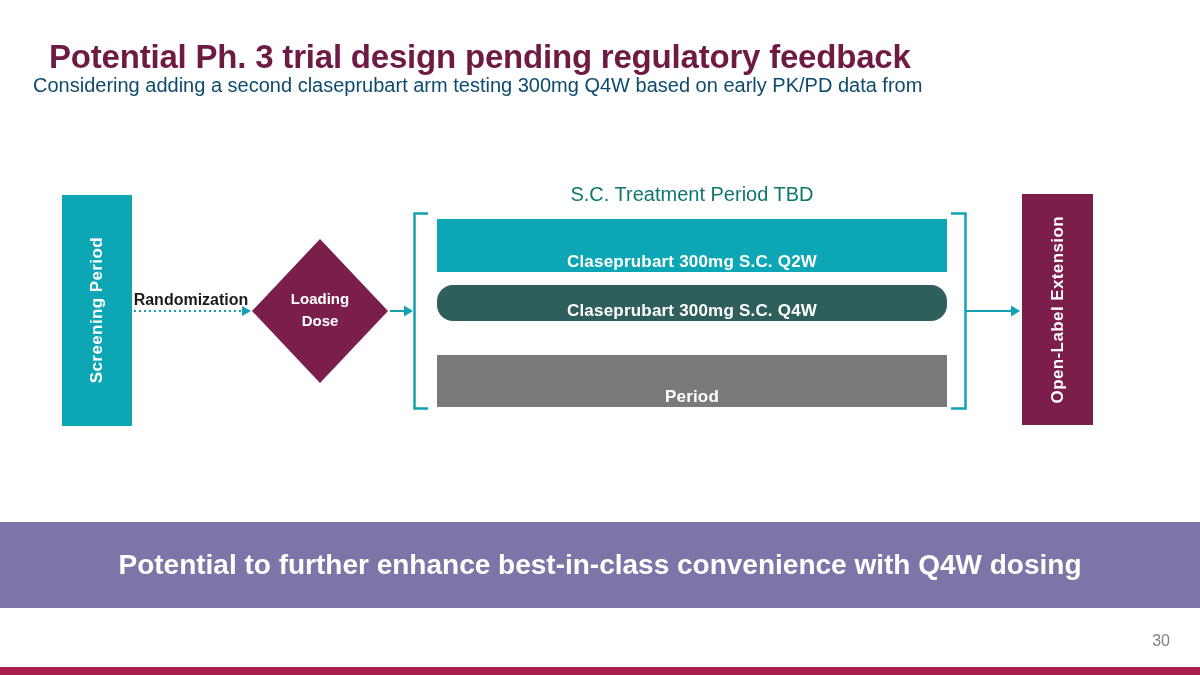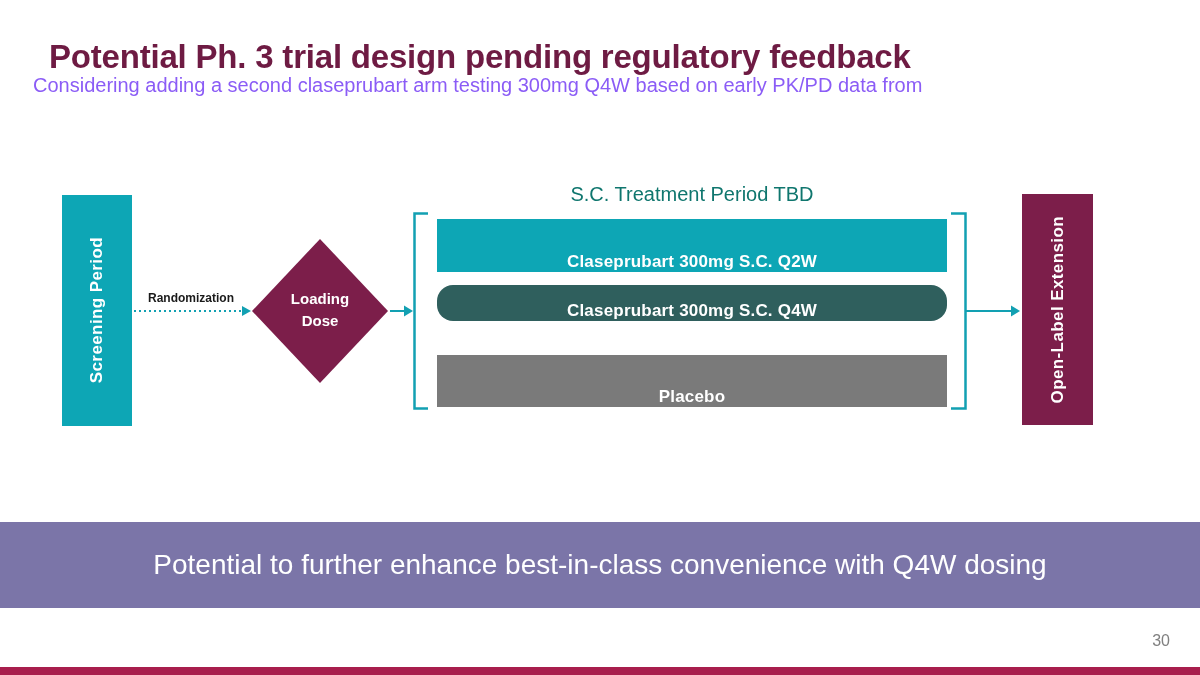--- a/index.html
+++ b/index.html
@@ -22,21 +22,21 @@
     color: #6E1B43;
     letter-spacing: -0.2px;
     margin: 16px;
   }
   .subtitle {
     position: absolute;
     left: 33px; top: 74px;
     width: 1140px;
     font-size: 20px;
     line-height: 23px;
-    color: #8b5cf6;
+    color: #0c4a6e;
   }
   .subtitle div { white-space: nowrap; }
 
   
   .diagram { position: absolute; left: 0; top: 0; width: 1200px; height: 520px; }
   .connectors { position: absolute; left: 0; top: 0; pointer-events: none; }
 
   .vbar {
     position: absolute;
     display: flex; align-items: center; justify-content: center;
@@ -50,21 +50,21 @@
     letter-spacing: 0.4px;
     white-space: nowrap;
   }
   .screening { left: 62px; top: 195px; width: 70px; height: 231px; }
   .ole       { left: 1022px; top: 194px; width: 71px; height: 231px; }
 
   .randomization-label {
     position: absolute;
     left: 128px; top: 291px; width: 126px;
     text-align: center;
-    font-size: 12px;
+    font-size: 16px;
     font-weight: bold;
     color: #1A1A1A;
   }
   .loading-dose-label {
     position: absolute;
     left: 260px; top: 288px; width: 120px;
     text-align: center;
     font-size: 15px;
     line-height: 22px;
     font-weight: bold;
@@ -90,21 +90,21 @@
   .arm-0 { top: 219px; height: 53px; }
   .arm-1 { top: 285px; height: 36px; border-radius: 16px; }
   .arm-2 { top: 355px; height: 52px; }
 
   
   .banner {
     position: absolute;
     left: 0; top: 522px; width: 1200px; height: 86px;
     display: flex; align-items: center; justify-content: center;
     font-size: 28px;
-    font-weight: normal;
+    font-weight: bold;
     color: #ffffff;
   }
   .page-number {
     position: absolute;
     right: 30px; top: 632px;
     font-size: 16px;
     color: #808080;
   }
   .bottom-bar {
     position: absolute;
@@ -152,21 +152,21 @@
 
     <div class="treatment-header">S.C. Treatment Period TBD</div>
 
     <div class="arm-bar arm-0" style="background-color: rgb(13, 166, 181);">
       <span>Claseprubart 300mg S.C. Q2W</span>
     </div>
     <div class="arm-bar arm-1" style="background-color: rgb(47, 95, 93);">
       <span>Claseprubart 300mg S.C. Q4W</span>
     </div>
     <div class="arm-bar arm-2" style="background-color: rgb(122, 122, 122);">
-      <span>Placebo</span>
+      <span>Period</span>
     </div>
 
     <div class="vbar ole" style="background-color: rgb(124, 30, 74);">
       <span class="vtext">Open-Label Extension</span>
     </div>
   </div>
 
   <div class="banner" style="background-color: rgb(123, 117, 168);">
     <span>Potential to further enhance best-in-class convenience with Q4W dosing</span>
   </div>

